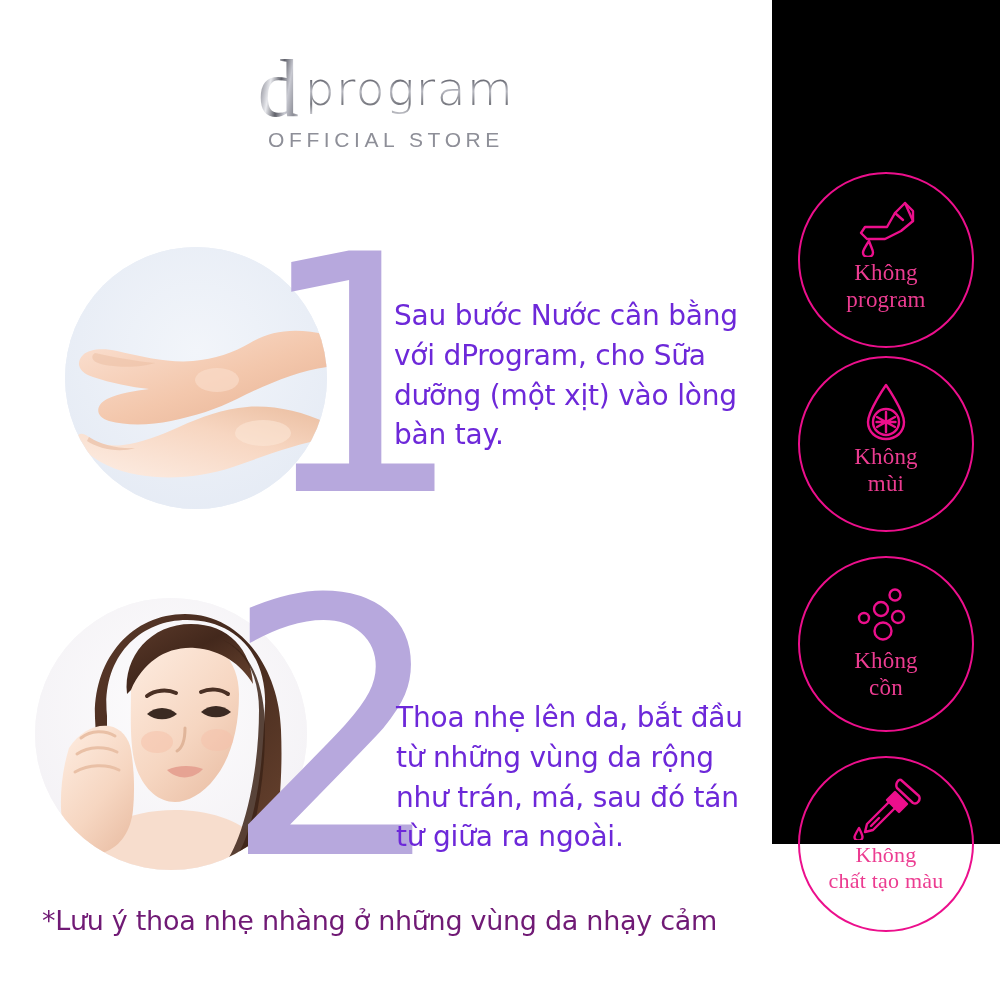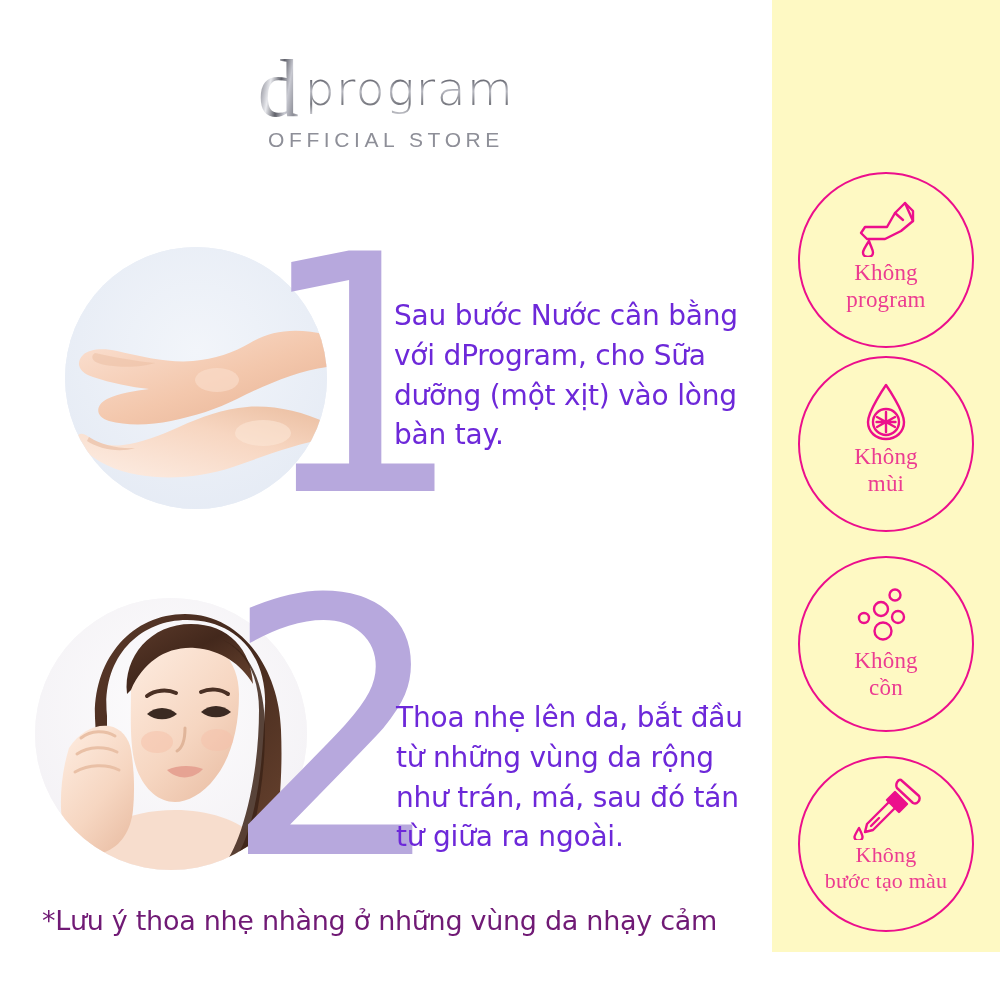--- a/index.html
+++ b/index.html
@@ -20,22 +20,22 @@
     background: #ffffff;
     overflow: hidden;
   }
 
   
   .side-panel {
     position: absolute;
     left: 772px;
     top: 0;
     width: 228px;
-    height: 952px;
-    background: #fef9c3;
+    height: 844px;
+    background: #000000;
   }
   .badge {
     position: absolute;
     left: 26px;
     width: 176px;
     height: 176px;
     border: 2px solid #ec0f8c;
     border-radius: 50%;
     box-sizing: border-box;
     display: flex;
@@ -361,18 +361,18 @@
             <path d="M50 2 L68 18 C70 22 66 27 62 25 L46 10 C44 6 47 1 50 2 Z"></path>
             <path d="M44 14 L56 26 L48 34 L36 22 Z" fill="#ec0f8c"></path>
             <path d="M38 24 L16 46 L14 54 L22 52 L44 30"></path>
             <path d="M20 48 L28 40"></path>
             <path d="M8 50 C5 55 3.5 57.5 3.5 59 C3.5 61 5.2 62.5 7.5 62.5 C9.8 62.5 11.5 61 11.5 59 C11.5 57.5 10.5 55 8 50 Z"></path>
           </g>
         </svg>
       </div>
       <div class="badge-label">
         <div>Không</div>
-        <div>bước tạo màu</div>
+        <div>chất tạo màu</div>
       </div>
     </div>
 
   </div>
 </div>
 
 </body></html>

